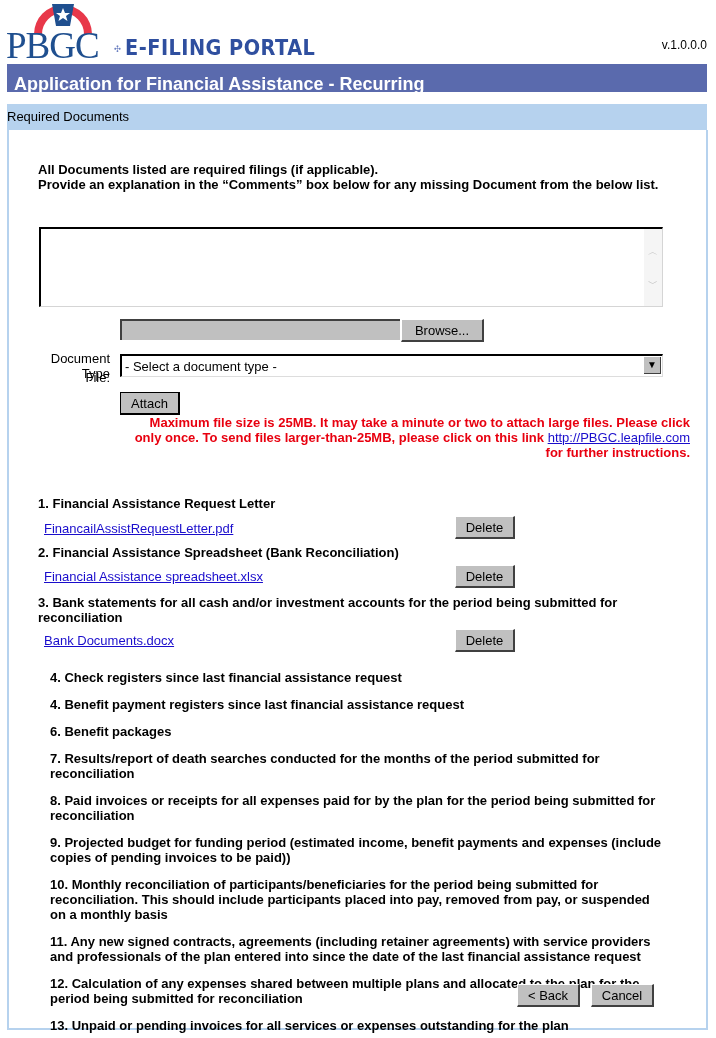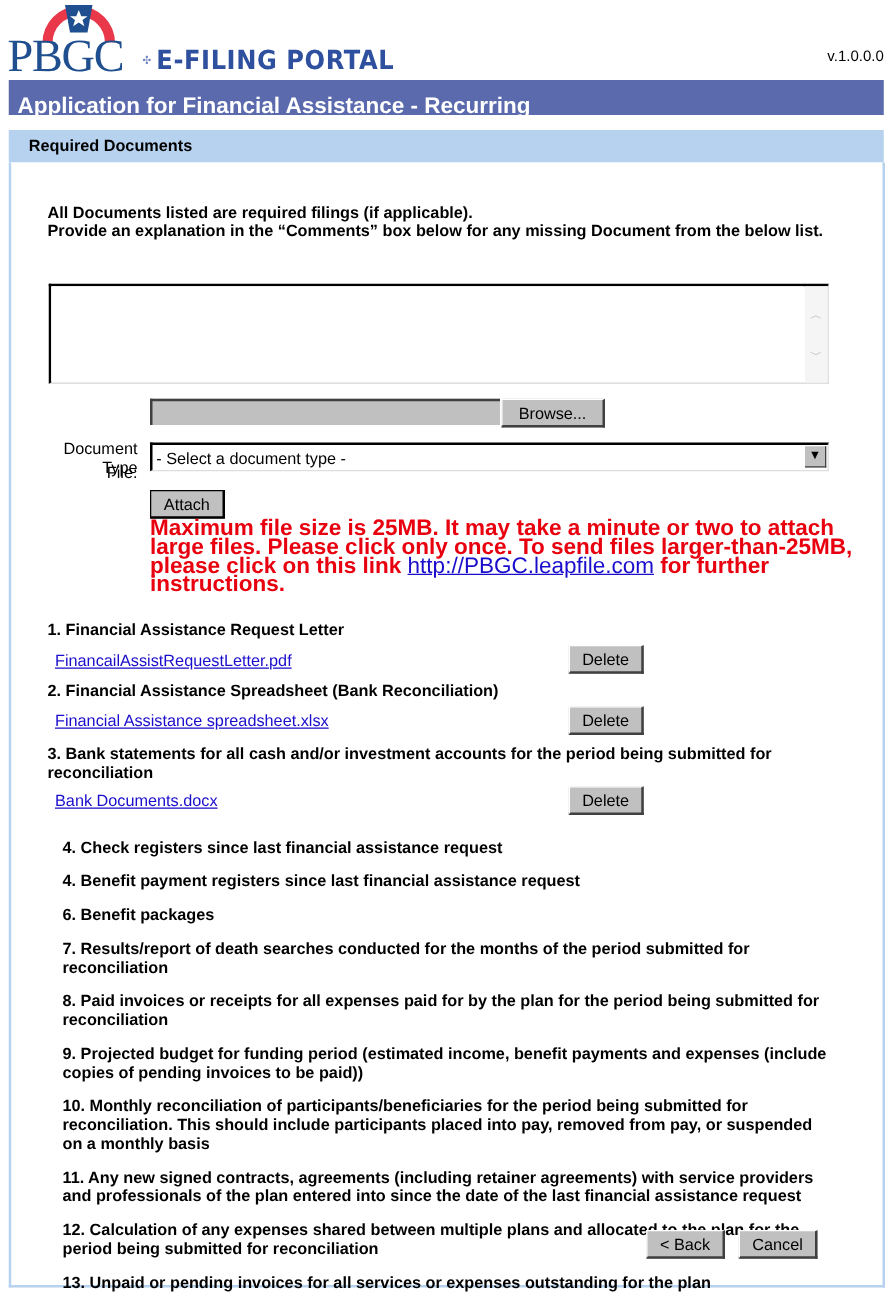--- a/index.html
+++ b/index.html
@@ -7,36 +7,36 @@
     .header { position: absolute; left: 0; top: 0; width: 716px; height: 56px; }
     .logo { position: absolute; left: 6px; top: 2px; width: 115px; height: 62px; }
     .logo-text { position: absolute; left: 0; top: 26px; font-family: "Liberation Serif", serif; font-size: 37px; color: #1f4f8f; letter-spacing: -1px; line-height: 36px; }
     .logo-arch { position: absolute; left: 26px; top: 0; width: 62px; height: 32px; }
     .portal-title { position: absolute; left: 114px; top: 36px; font-family: "DejaVu Sans", sans-serif; font-weight: bold; font-size: 21px; color: #2f4f9f; letter-spacing: 0.5px; transform: scaleX(0.92); transform-origin: left; }
     .portal-title .dots { font-size: 9px; color: #6a7fc0; margin-right: 4px; vertical-align: middle; }
     .version { position: absolute; right: 9px; top: 38px; font-size: 12px; color: #000; }
     .app-bar { position: absolute; left: 7px; top: 64px; width: 700px; height: 28px; background: #5a6aad; }
     .app-bar span { position: absolute; left: 7px; top: 10px; color: #fff; font-weight: bold; font-size: 18px; }
     .sec-bar { position: absolute; left: 7px; top: 104px; width: 700px; height: 26px; background: #b6d2ee; }
-    .sec-bar span { position: absolute; left: 16px; top: 5px; font-weight: bold; font-size: 13px; }
+    .sec-bar span { position: absolute; left: 0; top: 5px; font-weight: normal; font-size: 13px; }
     .panel { position: absolute; left: 7px; top: 130px; width: 697px; height: 898px; border-left: 2px solid #b6d2ee; border-right: 2px solid #b6d2ee; border-bottom: 2px solid #b6d2ee; background: #fff; }
     .intro { position: absolute; left: 38px; top: 162px; width: 640px; font-weight: bold; font-size: 13px; line-height: 15px; }
     .comments { position: absolute; left: 39px; top: 227px; width: 624px; height: 80px; border: 1px solid #d5d5d5; border-top: 2px solid #000; border-left: 2px solid #000; box-sizing: border-box; background: #fff; }
     .comments textarea { position: absolute; left: 0; top: 0; width: 602px; height: 76px; border: none; resize: none; outline: none; padding: 0; font-family: "Liberation Sans", sans-serif; }
     .scroll { position: absolute; right: 0; top: 0; width: 18px; height: 100%; background: #f5f5f5; }
     .scroll .up, .scroll .down { position: absolute; left: 4px; width: 10px; font-size: 10px; color: #bbb; text-align: center; }
     .scroll .up { top: 16px; }
     .scroll .down { top: 48px; }
     .lbl { position: absolute; font-size: 13px; text-align: right; color: #000; }
     .file-input { position: absolute; left: 120px; top: 319px; width: 280px; height: 21px; background: #c0c0c0; border-top: 2px solid #404040; border-left: 2px solid #404040; box-sizing: border-box; }
     .btn { position: absolute; height: 23px; background: #c0c0c0; border: 1px solid #fff; border-right: 2px solid #404040; border-bottom: 2px solid #404040; box-sizing: border-box; font-size: 13px; text-align: center; line-height: 19px; font-family: "Liberation Sans", sans-serif; cursor: pointer; }
     .select { position: absolute; left: 120px; top: 354px; width: 543px; height: 23px; border-top: 2px solid #000; border-left: 2px solid #000; border-right: 1px solid #ddd; border-bottom: 1px solid #ddd; box-sizing: border-box; background: #fff; }
     .select span { position: absolute; left: 3px; top: 3px; font-size: 13px; }
     .select .arrow { position: absolute; right: 1px; top: 1px; width: 17px; height: 17px; background: #c0c0c0; border-right: 1px solid #404040; border-bottom: 1px solid #404040; box-sizing: border-box; font-size: 10px; text-align: center; line-height: 16px; }
-    .notice { position: absolute; left: 120px; top: 415px; width: 570px; color: #e8000f; font-weight: bold; font-size: 18px; line-height: 15px; }
+    .notice { position: absolute; left: 120px; top: 415px; width: 570px; color: #e8000f; font-weight: bold; font-size: 13px; line-height: 15px; text-align: right; }
     .notice a { color: #1a0dcc; font-weight: normal; text-decoration: underline; }
     .doc-head { position: absolute; left: 38px; width: 620px; font-weight: bold; font-size: 13px; line-height: 15px; }
     .doc-link { position: absolute; left: 44px; font-size: 13px; color: #1a0dcc; text-decoration: underline; cursor: pointer; }
     .doc-list { position: absolute; left: 38px; top: 658px; width: 640px; font-weight: bold; font-size: 13px; line-height: 15px; margin: 0; padding: 0; list-style: none; }
     .doc-list li { margin: 12px; padding: 0; }
   </style>
 </head>
 <body>
 
 <div class="header">

